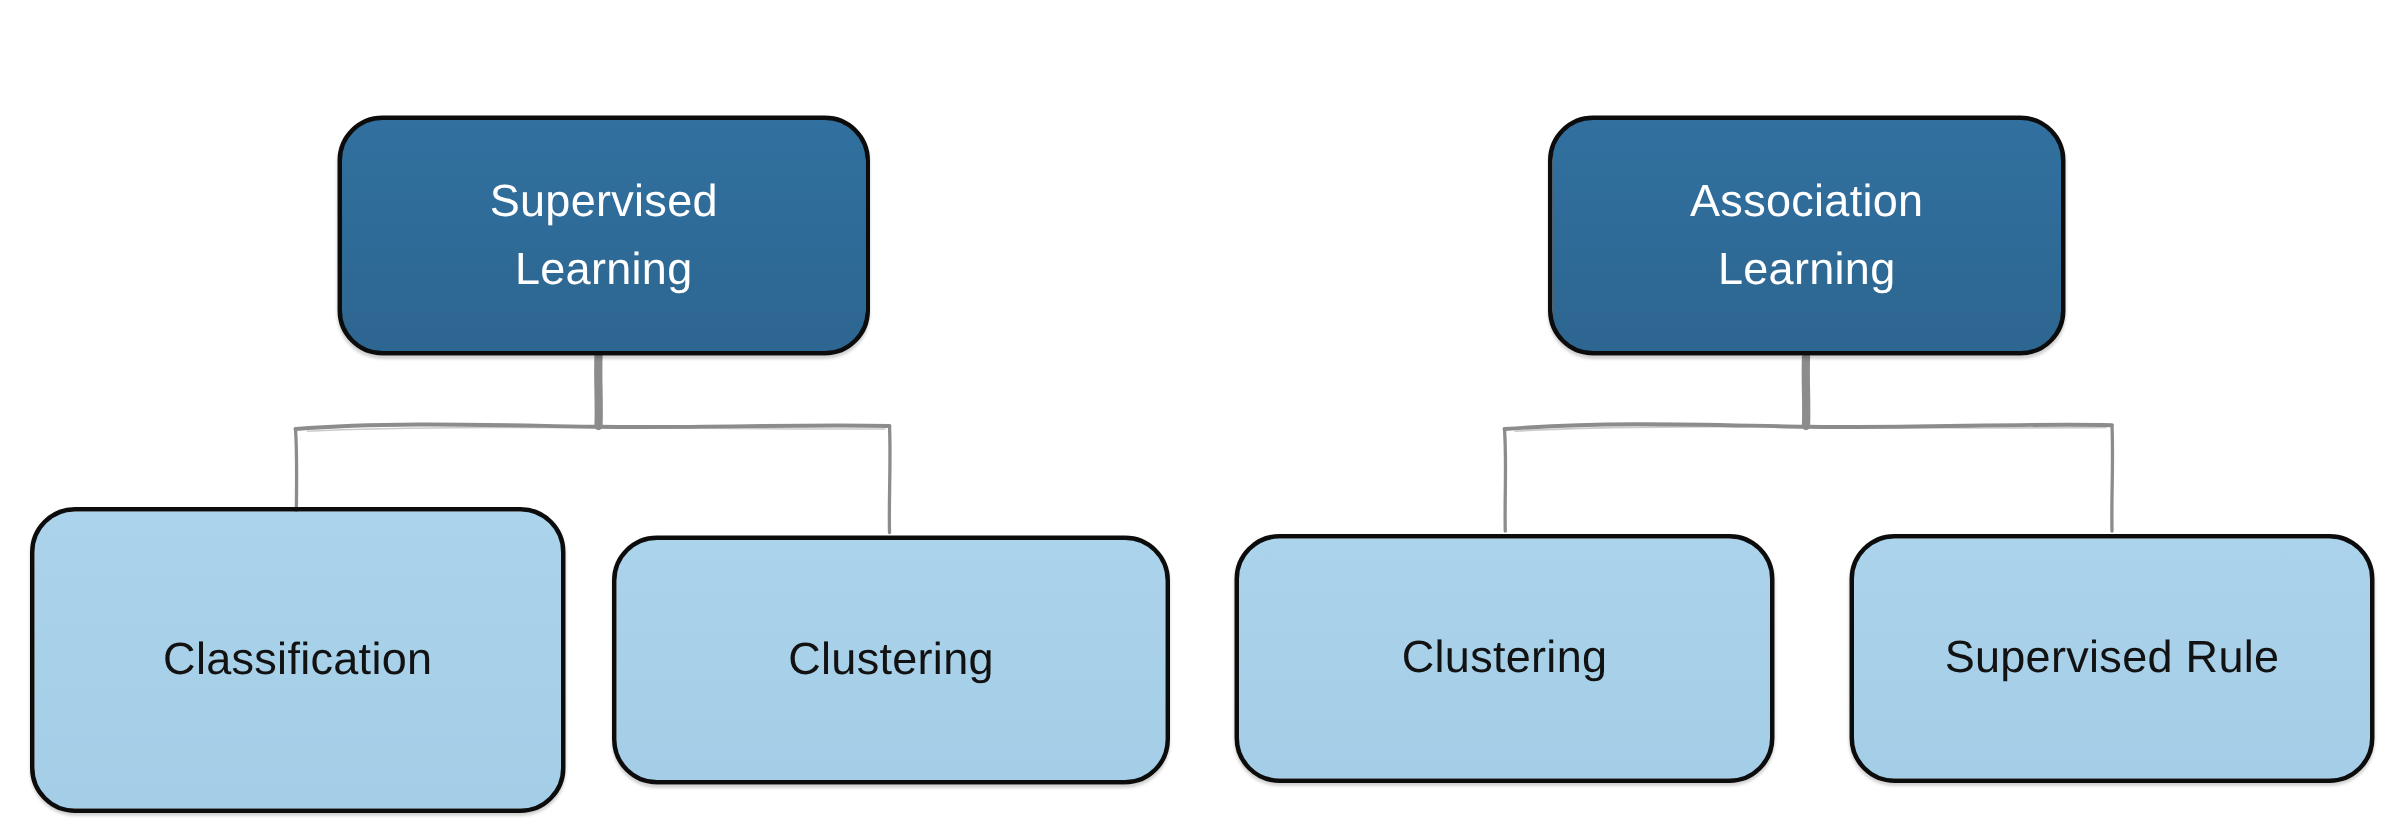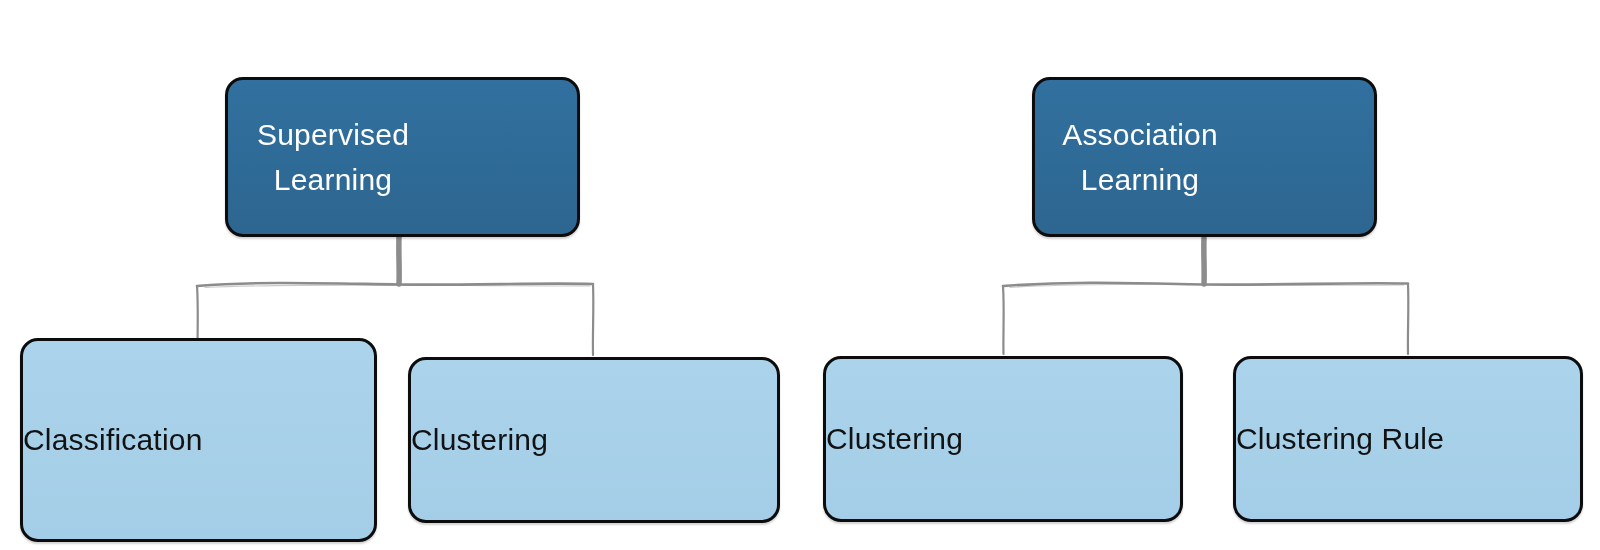--- a/index.html
+++ b/index.html
@@ -19,22 +19,23 @@
     position: absolute;
     left: 0;
     top: 0;
     width: 1600px;
     height: 550px;
   }
   .node {
     position: absolute;
     display: flex;
     align-items: center;
+    justify-content: center;
     border: 3.5px solid #0c0c0c;
-    border-radius: 18px;
+    border-radius: 30px;
     box-sizing: border-box;
     font-size: 30px;
     letter-spacing: 0.2px;
     text-align: center;
     box-shadow: 0 2px 2px rgba(0,0,0,0.18);
   }
   .node.parent {
     background: linear-gradient(180deg, #31709f 0%, #2d6690 100%);
     color: #ffffff;
   }
@@ -90,16 +91,16 @@
 
   <div class="node child" style="left:408px; top:357px; width:372px; height:166px;">
     <span class="label">Clustering</span>
   </div>
 
   <div class="node child" style="left:823px; top:356px; width:360px; height:166px;">
     <span class="label">Clustering</span>
   </div>
 
   <div class="node child" style="left:1233px; top:356px; width:350px; height:166px;">
-    <span class="label">Clustering Rule</span>
+    <span class="label">Supervised Rule</span>
   </div>
 
 </div>
 
 </body></html>

